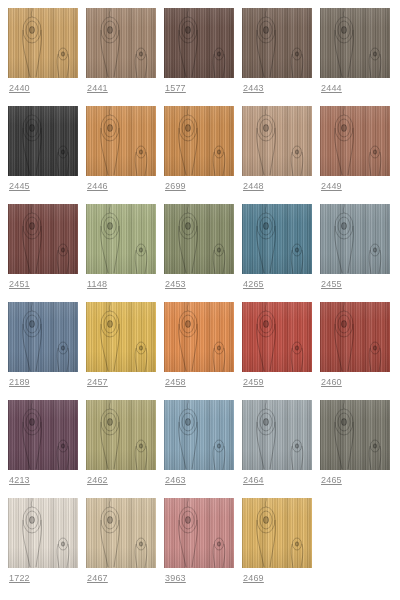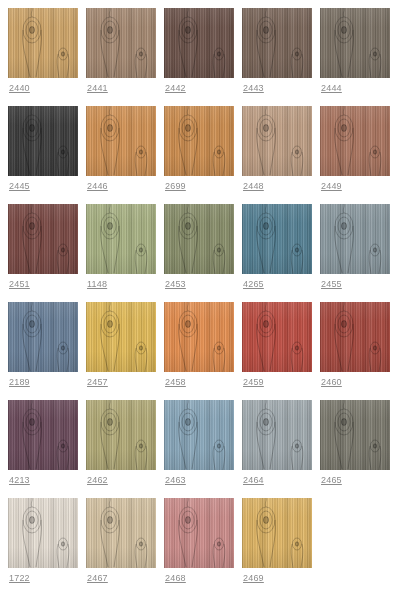--- a/index.html
+++ b/index.html
@@ -171,21 +171,21 @@
           <path d="M15 22 C 13 34, 17 46, 22 69"></path>
           <path d="M33 22 C 35 34, 31 48, 28 69"></path>
           <path d="M24 9 C 22 5, 25 3, 24 0"></path>
           <ellipse cx="55" cy="46" rx="4.5" ry="6"></ellipse>
           <ellipse class="knot-core" cx="55" cy="46" rx="1.6" ry="2.2"></ellipse>
           <path d="M50 46 C 48 54, 50 62, 51 70"></path>
           <path d="M60 46 C 62 54, 60 62, 59 70"></path>
         </svg>
         <div class="grain-shade"></div>
       </div>
-      <a class="swatch-label" href="#">2442</a>
+      <a class="swatch-label" href="#">1577</a>
     </div>
     <div class="swatch-cell">
       <div class="swatch-chip" style="background-color: rgb(123, 102, 89);">
         <div class="grain-band"></div>
         <div class="grain-fine"></div>
         <svg class="knot-svg" viewBox="0 0 70 70" preserveAspectRatio="none">
           <ellipse cx="24" cy="22" rx="9" ry="13"></ellipse>
           <ellipse cx="24" cy="22" rx="6" ry="9"></ellipse>
           <ellipse class="knot-core" cx="24" cy="22" rx="2.6" ry="3.4"></ellipse>
           <path d="M15 22 C 13 34, 17 46, 22 69"></path>
@@ -671,21 +671,21 @@
           <path d="M15 22 C 13 34, 17 46, 22 69"></path>
           <path d="M33 22 C 35 34, 31 48, 28 69"></path>
           <path d="M24 9 C 22 5, 25 3, 24 0"></path>
           <ellipse cx="55" cy="46" rx="4.5" ry="6"></ellipse>
           <ellipse class="knot-core" cx="55" cy="46" rx="1.6" ry="2.2"></ellipse>
           <path d="M50 46 C 48 54, 50 62, 51 70"></path>
           <path d="M60 46 C 62 54, 60 62, 59 70"></path>
         </svg>
         <div class="grain-shade"></div>
       </div>
-      <a class="swatch-label" href="#">2468</a>
+      <a class="swatch-label" href="#">3963</a>
     </div>
     <div class="swatch-cell">
       <div class="swatch-chip" style="background-color: rgb(226, 183, 101);">
         <div class="grain-band"></div>
         <div class="grain-fine"></div>
         <svg class="knot-svg" viewBox="0 0 70 70" preserveAspectRatio="none">
           <ellipse cx="24" cy="22" rx="9" ry="13"></ellipse>
           <ellipse cx="24" cy="22" rx="6" ry="9"></ellipse>
           <ellipse class="knot-core" cx="24" cy="22" rx="2.6" ry="3.4"></ellipse>
           <path d="M15 22 C 13 34, 17 46, 22 69"></path>

